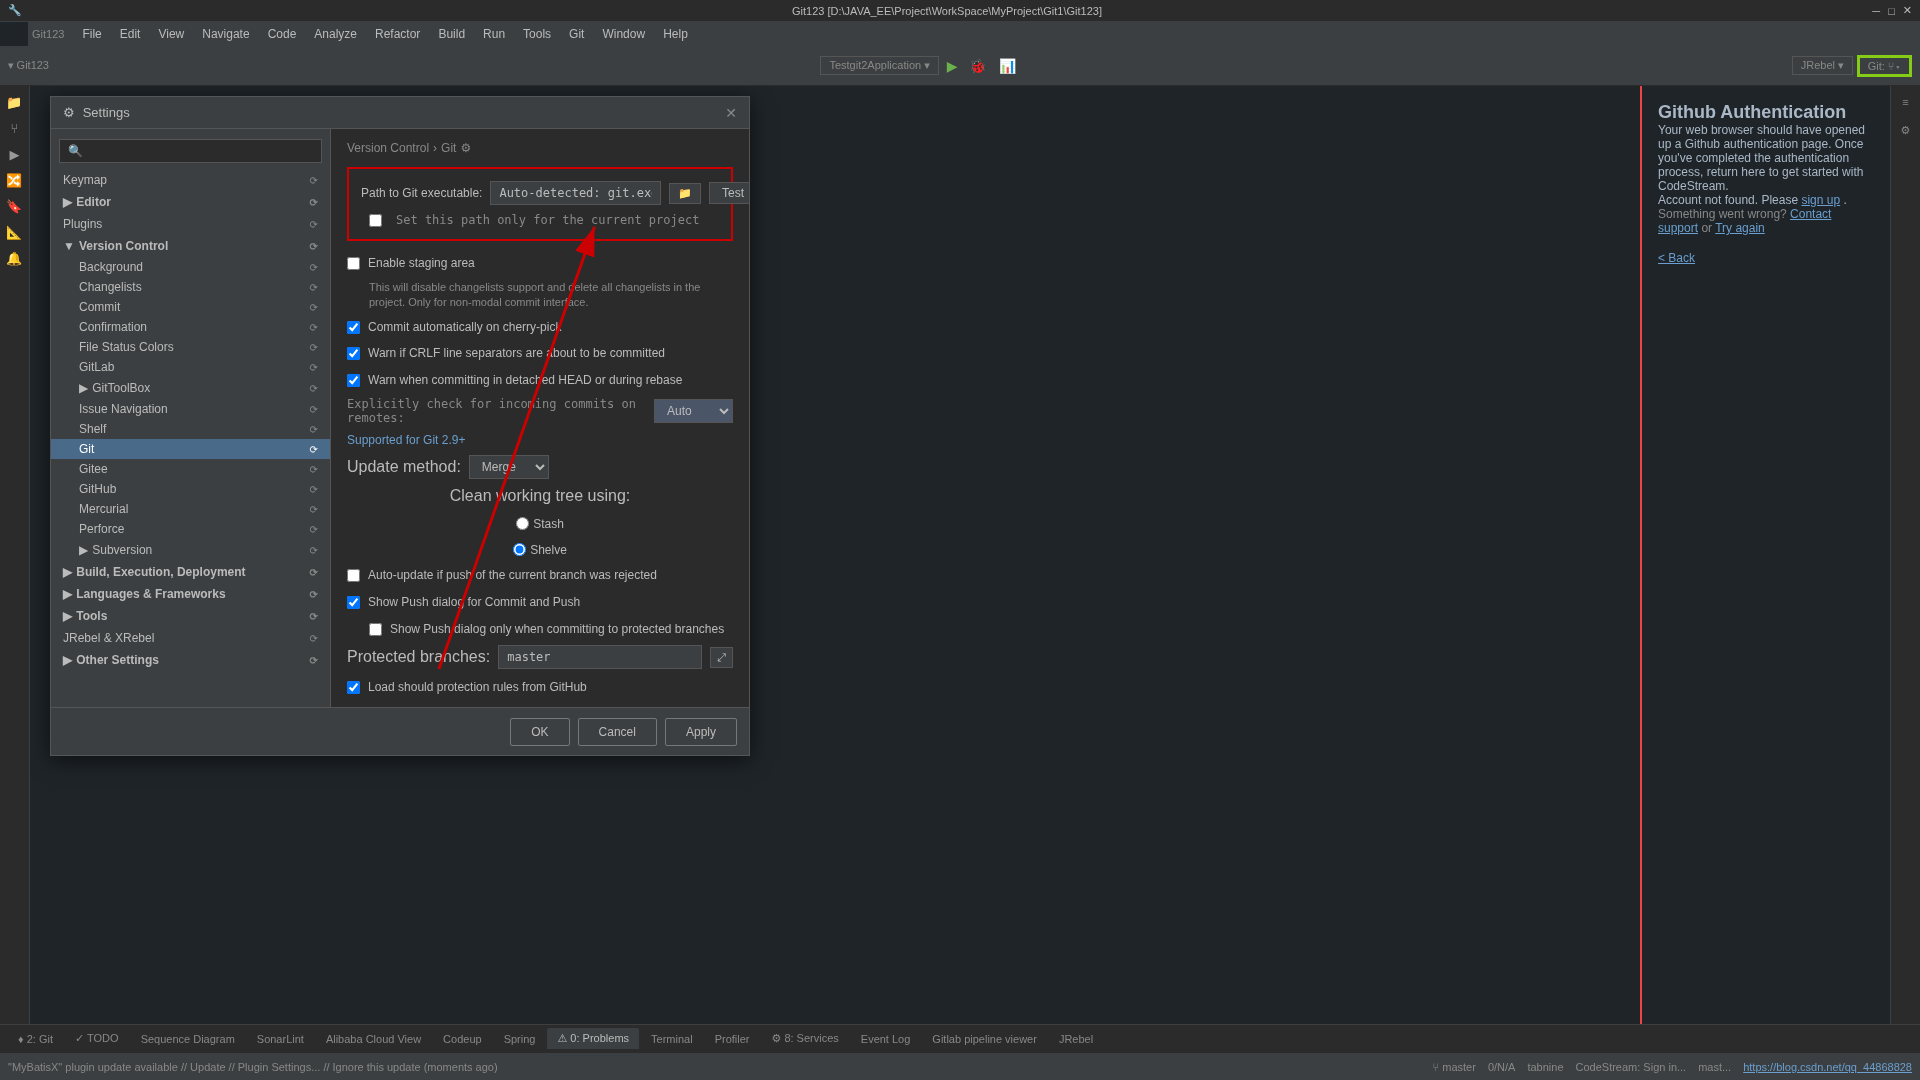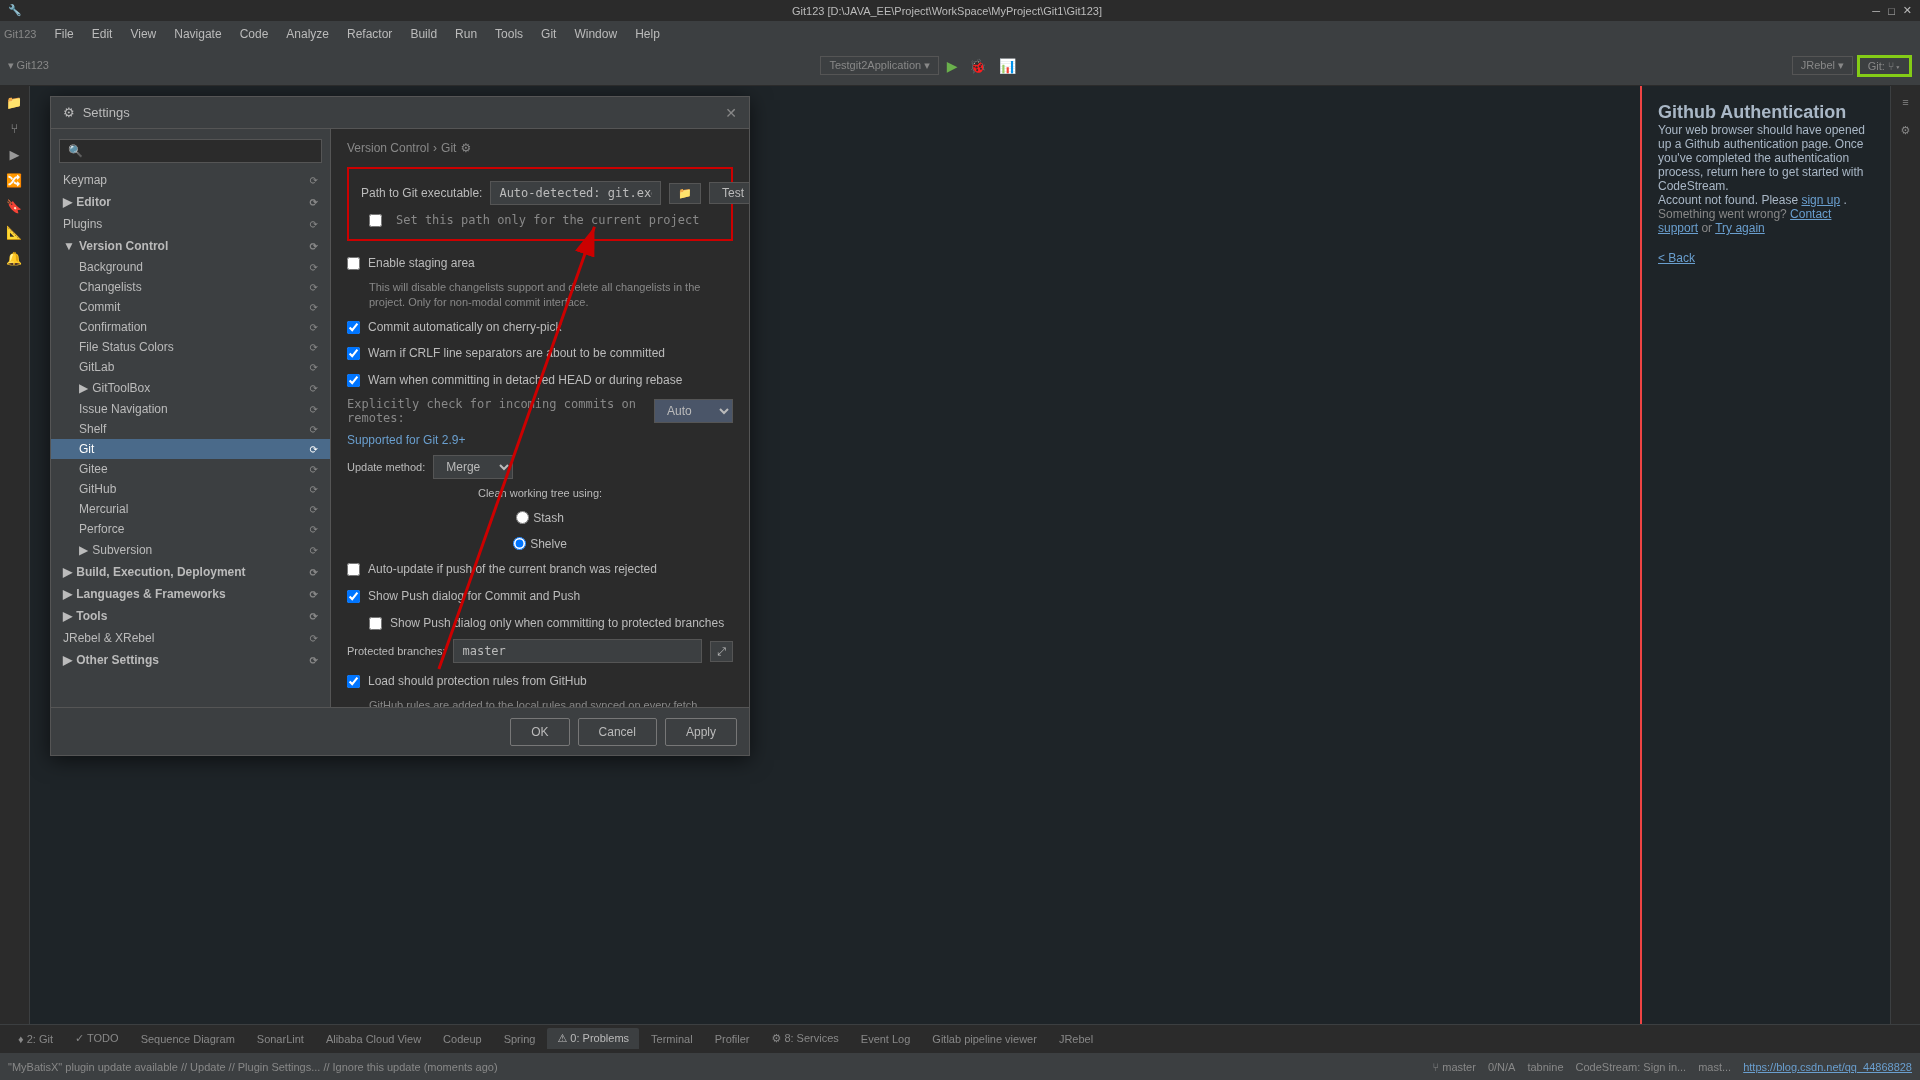--- a/index.html
+++ b/index.html
@@ -30,20 +30,21 @@
     
     .menu-bar {
       height: 24px;
       background: #3c3f41;
       display: flex;
       align-items: center;
       padding: 0 4px;
       font-size: 12px;
       color: #bbbbbb;
       gap: 2px;
+      margin-left: 28px;
     }
     .menu-item {
       padding: 2px 8px;
       cursor: pointer;
       border-radius: 2px;
     }
 
     
     .toolbar {
       height: 40px;
@@ -284,21 +285,21 @@
       line-height: 1.4;
     }
 
     
     .option-with-dropdown {
       display: flex;
       align-items: center;
       gap: 8px;
       margin-bottom: 8px;
     }
-    .option-label { font-size: 11px; color: #bbbbbb; text-align: right; }
+    .option-label { font-size: 16px; color: #bbbbbb; text-align: right; }
     .dropdown-select {
       padding: 3px 8px;
       background: #3c3f41;
       border: 1px solid #555;
       color: #bbbbbb;
       font-size: 12px;
       cursor: pointer;
     }
 
     

